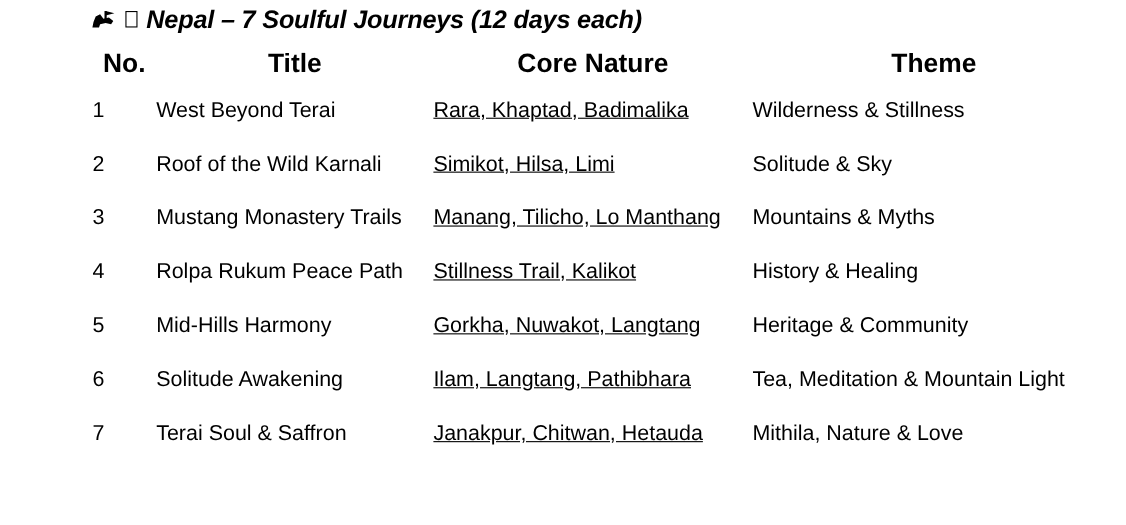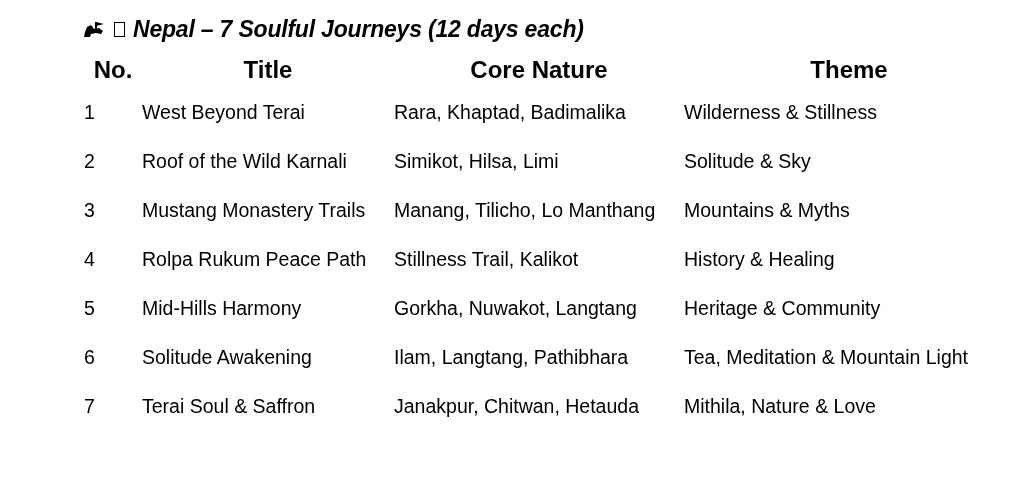--- a/index.html
+++ b/index.html
@@ -12,21 +12,21 @@
     height: 477px;
     font-family: "Liberation Sans", sans-serif;
     color: #000000;
     overflow: hidden;
   }
   .page {
     position: relative;
     width: 1024px;
     height: 477px;
     box-sizing: border-box;
-    padding: 16px 24px;
+    padding: 4px 24px;
   }
   .doc-title {
     display: flex;
     align-items: center;
     gap: 8px;
     font-size: 23px;
     font-weight: bold;
     font-style: italic;
     letter-spacing: -0.2px;
     margin: 0;
@@ -91,20 +91,21 @@
 
   td.t-no {
     text-align: left;
     padding-left: 5px;
   }
   td.t-title {
     padding-right: 18px;
   }
   td.t-core {
     padding-right: 18px;
+    text-decoration: underline;
   }
   td.t-theme {
     padding-right: 0;
   }
   tr.row-tight td { padding-bottom: 24px; }
 </style>
 </head>
 <body>
 
 <div class="page">

